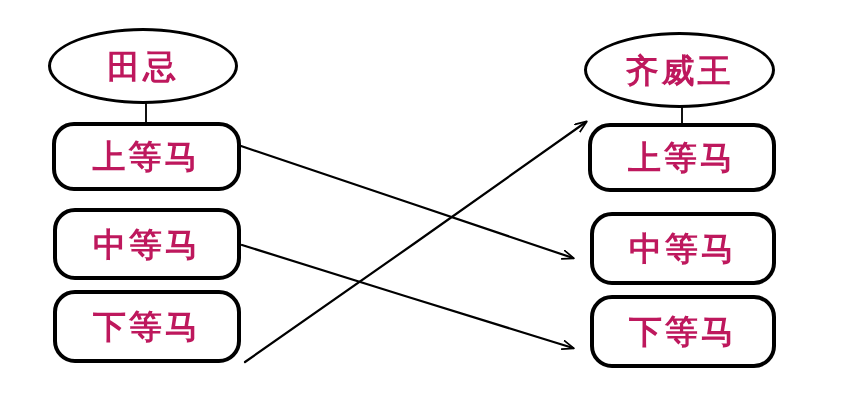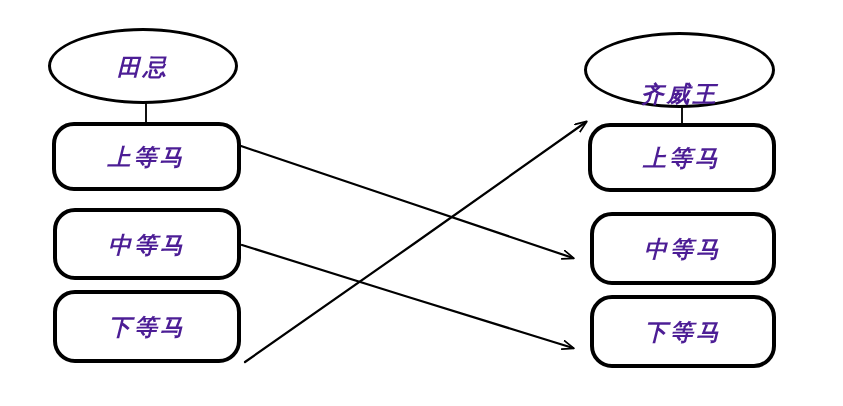--- a/index.html
+++ b/index.html
@@ -40,44 +40,43 @@
     border: 4px solid #000000;
     border-radius: 22px;
     background: #ffffff;
     display: flex;
     align-items: center;
     justify-content: center;
     box-sizing: border-box;
   }
   .node-label {
     font-family: "DejaVu Serif", serif;
-    font-size: 23px;
+    font-size: 33px;
     font-weight: 600;
-    color: #4c1d95;
+    color: #be185d;
     letter-spacing: 3px;
     line-height: 1;
     white-space: nowrap;
     user-select: none;
-    font-style: italic;
   }
   .stem {
     position: absolute;
     width: 2px;
     background: #111111;
   }
 
   
   #left-ellipse   { left: 48px;  top: 28px;  width: 190px; height: 76px; }
   #left-box-1     { left: 52px;  top: 122px; width: 189px; height: 69px; }
   #left-box-2     { left: 53px;  top: 208px; width: 188px; height: 72px; }
   #left-box-3     { left: 53px;  top: 290px; width: 188px; height: 73px; }
   #left-stem      { left: 145px; top: 84px;  height: 66px; }
 
   
-  #right-ellipse  { left: 584px; top: 32px;  width: 191px; height: 76px; align-items: flex-end; }
+  #right-ellipse  { left: 584px; top: 32px;  width: 191px; height: 76px; }
   #right-box-1    { left: 588px; top: 123px; width: 188px; height: 69px; }
   #right-box-2    { left: 590px; top: 212px; width: 186px; height: 73px; }
   #right-box-3    { left: 590px; top: 295px; width: 186px; height: 73px; }
   #right-stem     { left: 681px; top: 88px;  height: 64px; }
 </style>
 </head>
 <body>
 
 <div id="canvas">
 

